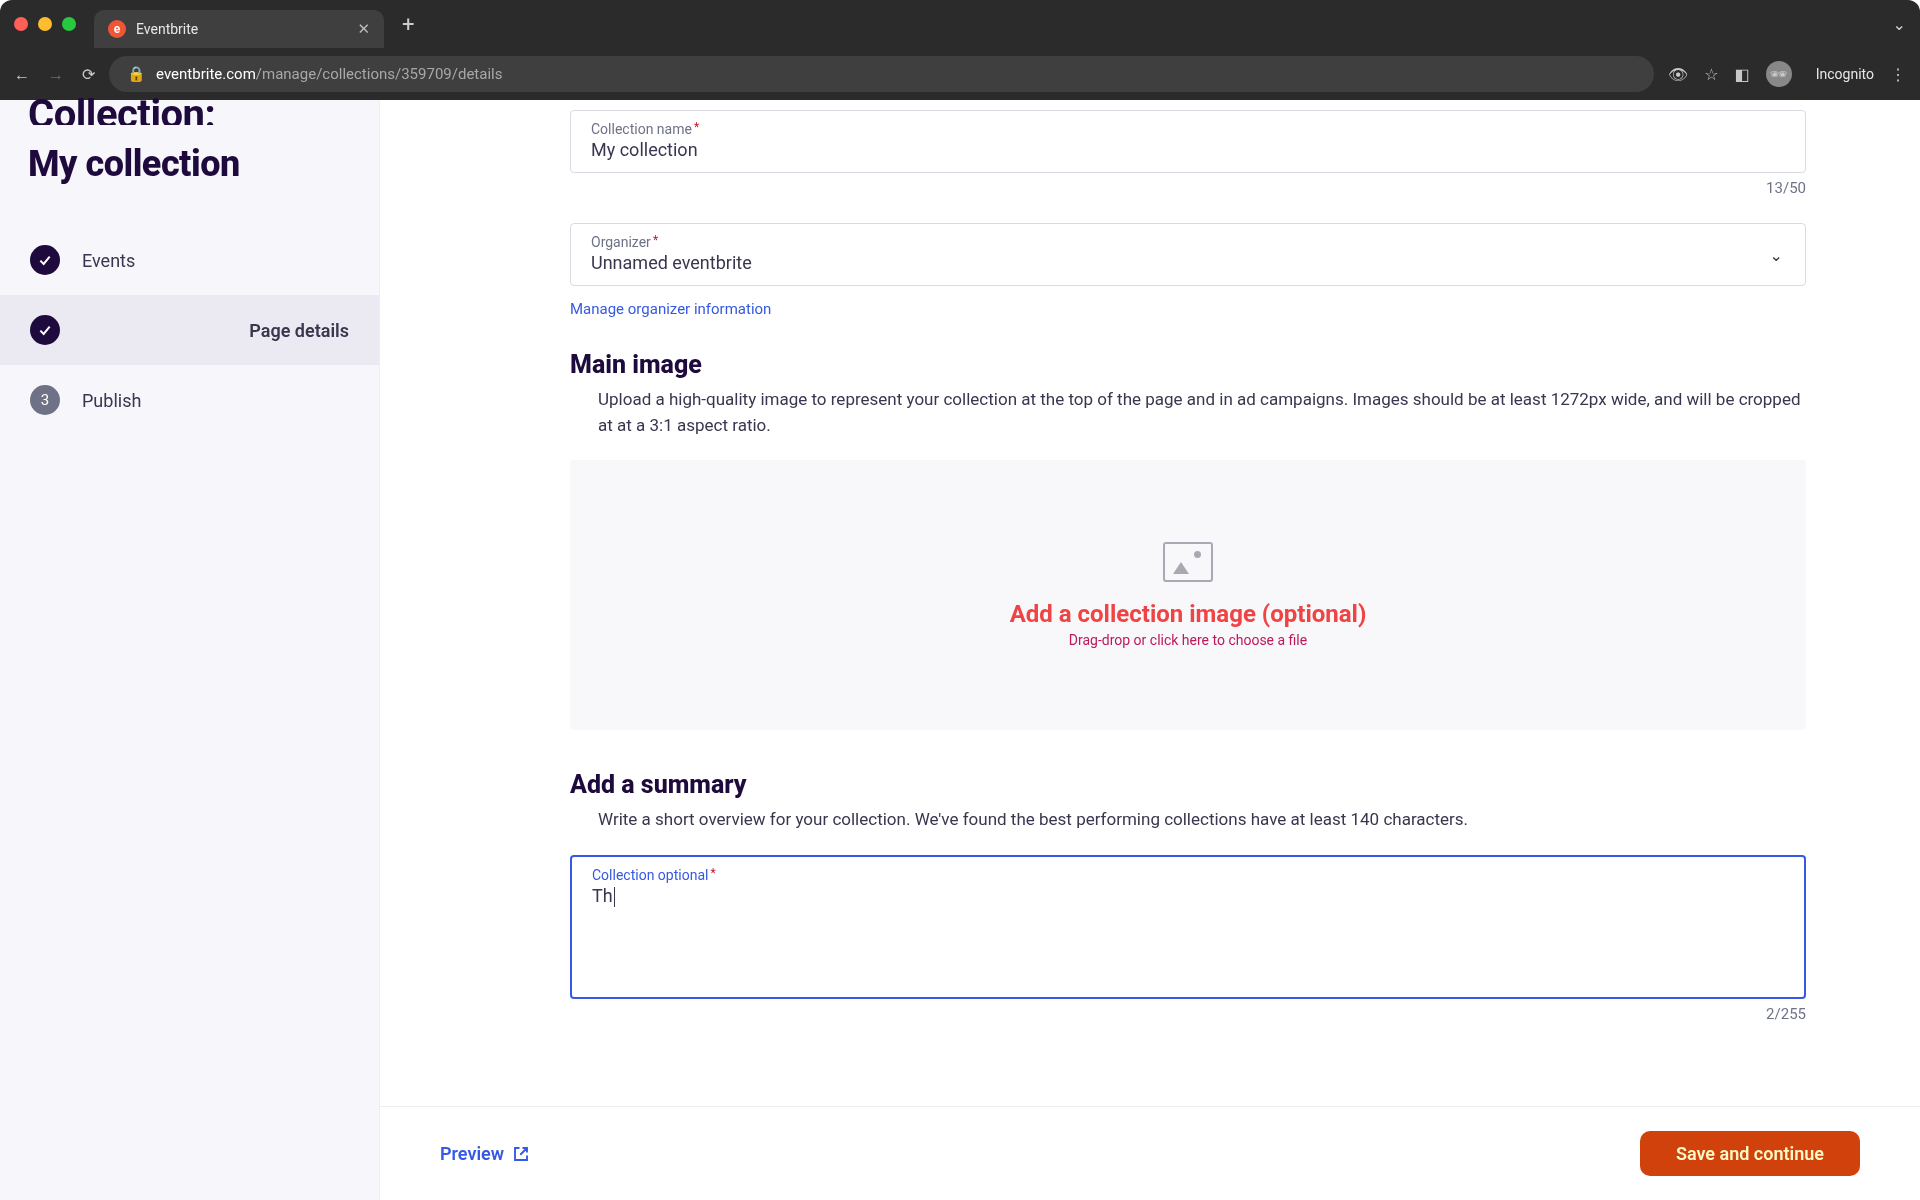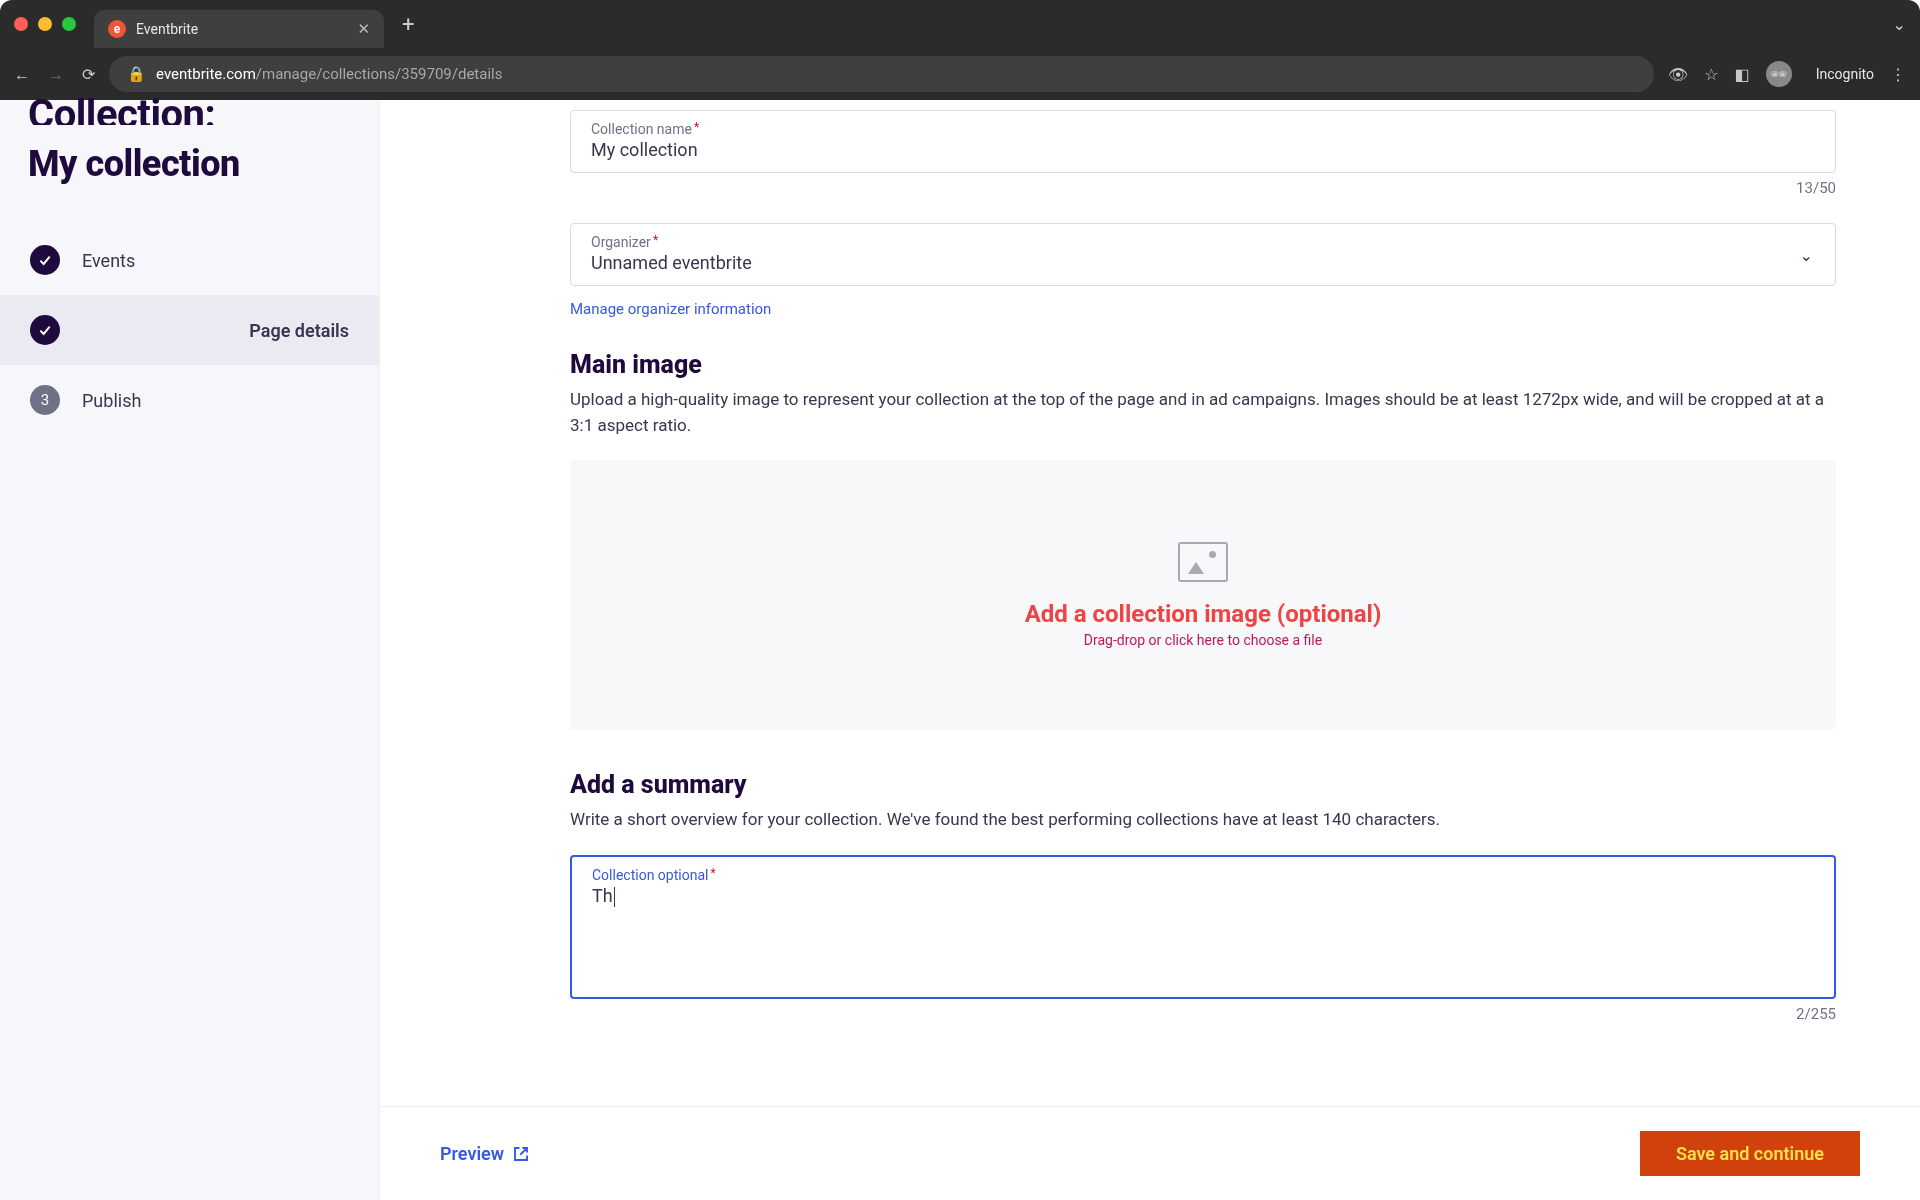--- a/index.html
+++ b/index.html
@@ -31,48 +31,48 @@
 .supertitle { font-size:40px; font-weight:700; color:#1e0a3c; line-height:1; letter-spacing:-0.5px; margin-top:-5px; overflow:hidden; height:30px; }
 .page-title { font-size:36px; font-weight:800; color:#1e0a3c; margin-top:18px; letter-spacing:-0.5px; }
 
 .steps { margin-top:10px; }
 .step { display:flex; align-items:center; gap:22px; padding:20px 30px; font-size:18px; color:#39364f; }
 .step .badge { width:30px; height:30px; border-radius:50%; background:#1e0a3c; color:#fff; display:flex; align-items:center; justify-content:center; font-size:15px; }
 .step .badge svg { width:16px; height:16px; }
 .step.active { background:#ebe9f2; font-weight:600;justify-content:space-between; }
 .step.pending .badge { background:#6f7287; }
 
-.main { flex:1; padding:10px 84px 120px 190px; overflow:auto; position:relative; }
+.main { flex:1; padding:10px 114px 120px 190px; overflow:auto; position:relative; }
 .field { border:1px solid #dbdae3; border-radius:4px; padding:10px 20px 12px; margin-bottom:6px; background:#fff; position:relative; }
 .field.focused { border:2px solid #3659e3; }
 .field-label { font-size:14px; color:#6f7287; }
 .field.focused .field-label { color:#3659e3; }
 .req { color:#c5162e; font-size:12px; position:relative; top:-3px; left:2px; }
 .field-value { font-size:18px; color:#39364f; margin-top:2px; border:none; outline:none; width:100%; font-family:inherit; background:transparent; }
 .field-value.textarea { resize:none; height:100px; }
 .counter { text-align:right; font-size:15px; color:#6f7287; margin-bottom:26px; }
 
 .organizer { position:relative; }
 .organizer .caret { position:absolute; right:22px; top:50%; transform:translateY(-50%); color:#39364f; }
 .link { color:#3659e3; font-size:15px; text-decoration:none; display:inline-block; margin-top:8px; margin-bottom:32px; }
 
 .section-h { font-size:25px; font-weight:800; color:#1e0a3c; margin-bottom:8px; }
-.section-p { font-size:17px; color:#39364f; line-height:1.5; margin-bottom:22px; }
+.section-p { font-size:17px; color:#39364f; line-height:1.5; margin-bottom:22px;margin-left:28px; }
 
 .dropzone { background:#f8f7fa; border-radius:4px; height:270px; display:flex; flex-direction:column; align-items:center; justify-content:center; gap:4px; margin-bottom:40px; }
 .dz-icon { width:50px; height:40px; border:2px solid #a9a8b3; border-radius:3px; position:relative; margin-bottom:14px; }
 .dz-icon::before { content:""; position:absolute; left:8px; bottom:6px; width:0; height:0; border-left:8px solid transparent; border-right:8px solid transparent; border-bottom:12px solid #a9a8b3; }
 .dz-icon::after { content:""; position:absolute; right:10px; top:7px; width:7px; height:7px; border-radius:50%; background:#a9a8b3; }
 .dz-title { font-size:24px; font-weight:700; color:#ef4444; }
 .dz-sub { font-size:14px; color:#be185d; }
 
 .footer { position:absolute; bottom:0; left:380px; right:0; height:94px; border-top:1px solid #eeedf2; background:#fff; display:flex; align-items:center; justify-content:space-between; padding:0 60px; }
 .preview-link { color:#3659e3; font-size:18px; font-weight:600; display:flex; align-items:center; gap:8px; text-decoration:none; }
 .preview-link svg { width:18px; height:18px; }
-.save-btn { background:#d1410c; color:#fde047; border:none; padding:12px 36px; font-size:18px; font-weight:600; border-radius:0; cursor:pointer; }
+.save-btn { background:#d1410c; color:#fef9c3; border:none; padding:12px 36px; font-size:18px; font-weight:600; border-radius:10px; cursor:pointer; }
 
 .cursor-caret { display:inline-block; width:1px; height:20px; background:#39364f; vertical-align:middle; margin-left:1px; }
 </style>
 </head>
 <body>
 
 <div class="browser-chrome">
   <div class="traffic">
     <span style="background:#ff5f57"></span>
     <span style="background:#febc2e"></span>

